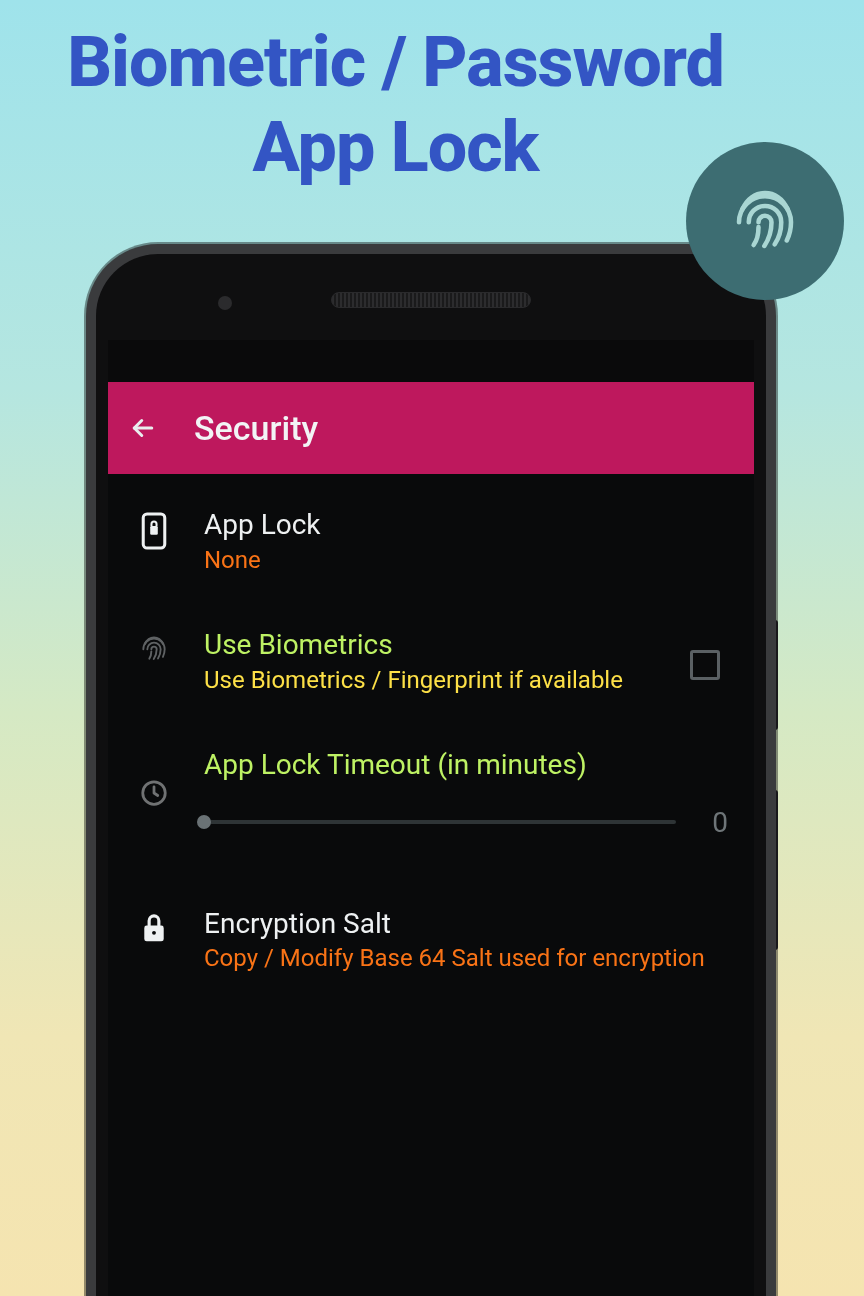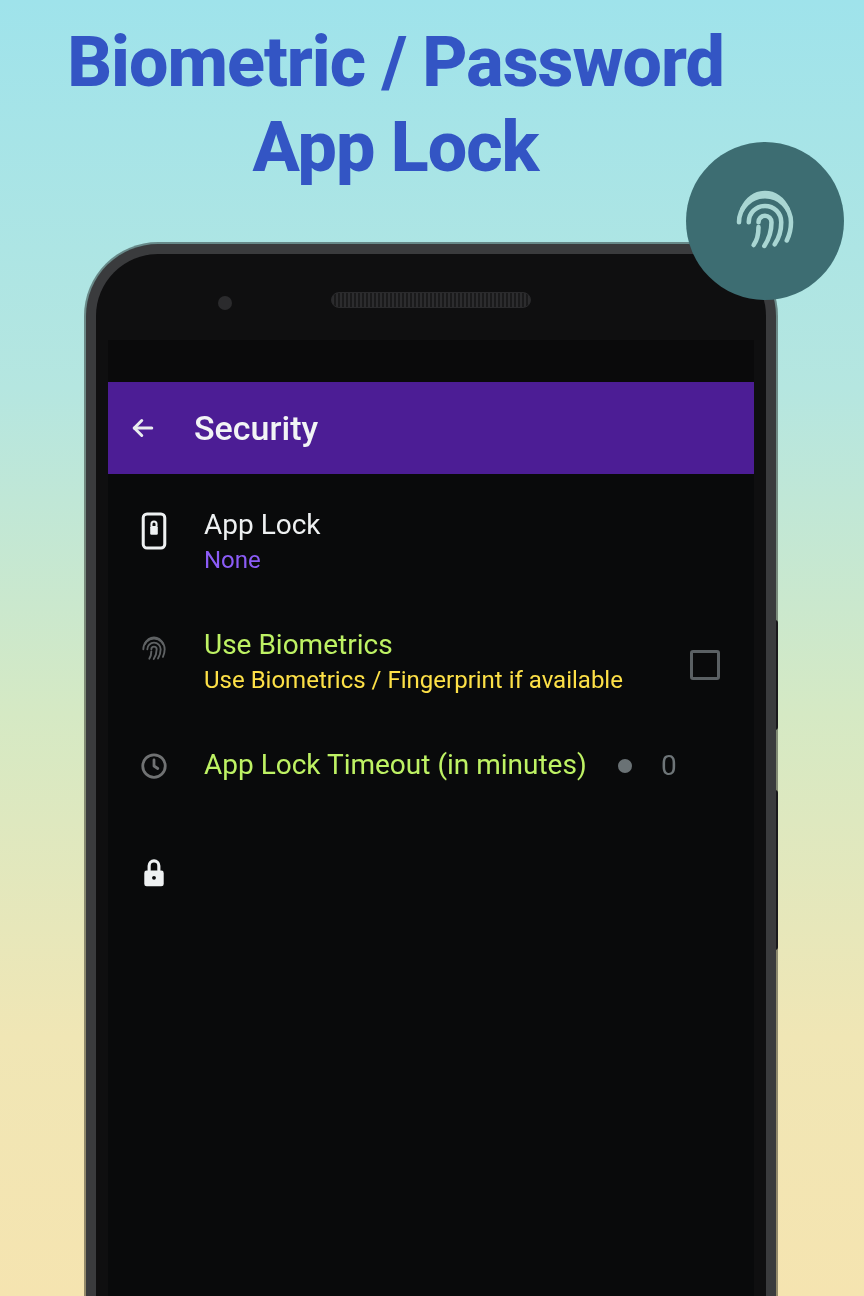--- a/index.html
+++ b/index.html
@@ -95,21 +95,21 @@
     bottom: 0;
     background: #090a0b;
     display: flex;
     flex-direction: column;
   }
 
   .status-gap { height: 42px; background: #0a0a0b; }
 
   .appbar {
     height: 92px;
-    background: #4c1d95;
+    background: #be185d;
     display: flex;
     align-items: center;
     padding: 0 20px;
     gap: 36px;
   }
   .appbar .back svg { width: 30px; height: 30px; display:block; }
   .appbar .title {
     color: #f2f4f5;
     font-size: 34px;
     font-weight: 500;
@@ -137,21 +137,21 @@
   .row .icon svg { display: block; }
   .row .texts { flex: 1; min-width: 0; }
   .row .label {
     color: #eef1f2;
     font-size: 28px;
     font-weight: 400;
     line-height: 1.2;
     margin-bottom: 2px;
   }
   .row .sub {
-    color: #8b5cf6;
+    color: #f97316;
     font-size: 24px;
     line-height: 1.35;
   }
   .row.disabled .label { color: #bef264; }
   .row.disabled .sub   { color: #fde047; }
   .row.disabled .icon  { opacity: 0.45; }
 
   .checkbox {
     width: 30px;
     height: 30px;
@@ -159,21 +159,21 @@
     border-radius: 3px;
     flex: 0 0 30px;
     margin-top: 22px;
     margin-right: 8px;
   }
   .row.disabled .checkbox { border-color: #5a6063; }
 
   
   .row.sliderrow { align-items: center; }
   .row.sliderrow .icon { padding-top: 0; }
-  .slider-area { flex: 1; display: flex; flex-direction: row; gap: 38px; }
+  .slider-area { flex: 1; display: flex; flex-direction: column; gap: 22px; }
   .slider-track-wrap {
     display: flex;
     align-items: center;
     gap: 28px;
   }
   .slider-track {
     position: relative;
     flex: 1;
     height: 4px;
     background: #3a4043;
@@ -291,17 +291,21 @@
       </div>
 
       <div class="row" style="padding-top:42px;">
         <span class="icon">
           <svg width="30" height="34" viewBox="0 0 24 28">
             <rect x="4" y="12" width="16" height="13" rx="2" fill="#eef1f2"></rect>
             <path d="M8 12V8a4 4 0 0 1 8 0v4" fill="none" stroke="#eef1f2" stroke-width="2.6" stroke-linecap="round"></path>
             <circle cx="12" cy="18" r="1.6" fill="#090a0b"></circle>
           </svg>
         </span>
+        <div class="texts">
+          <div class="label">Encryption Salt</div>
+          <div class="sub">Copy / Modify Base 64 Salt used for encryption</div>
+        </div>
       </div>
 
     </div>
   </div>
 </div>
 
 </body></html>

